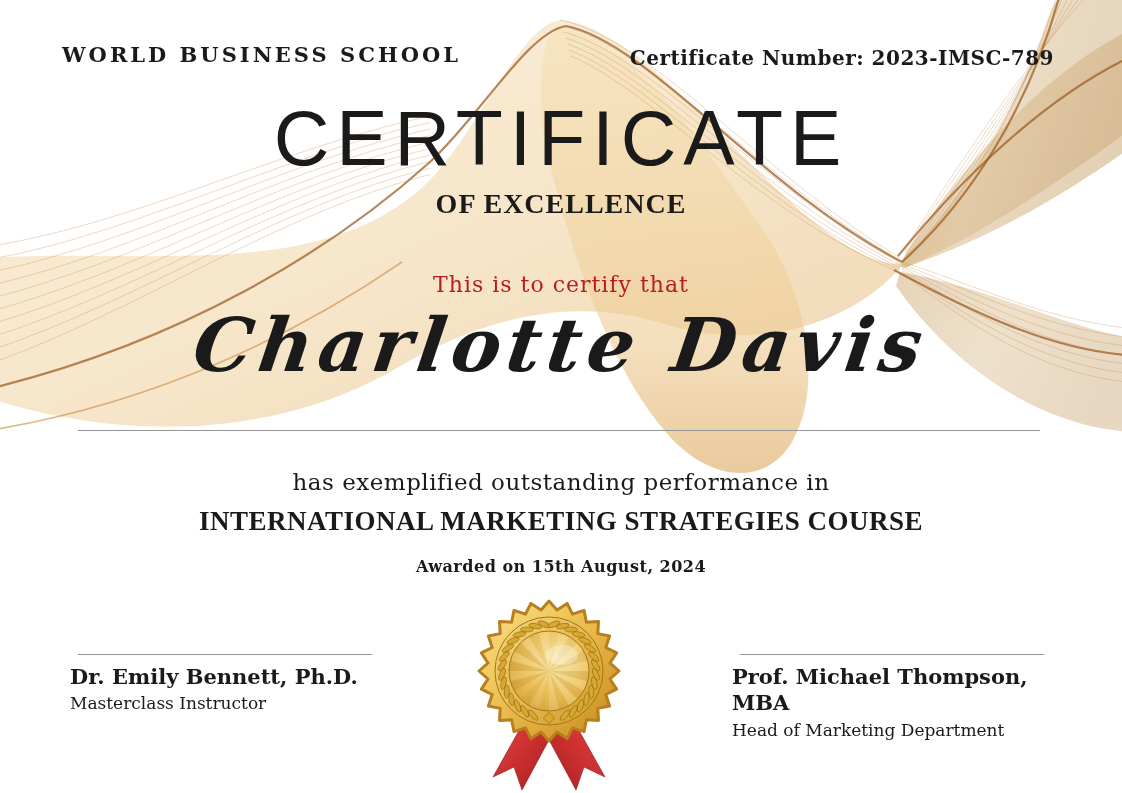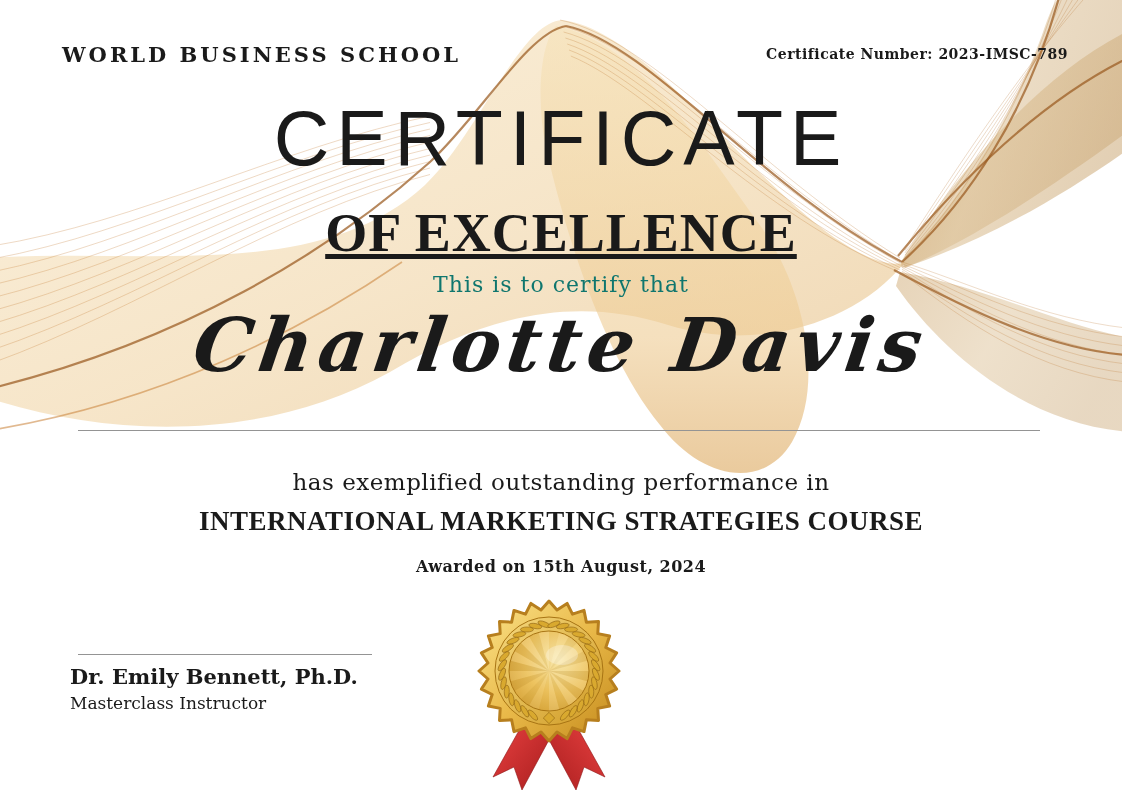--- a/index.html
+++ b/index.html
@@ -14,37 +14,36 @@
   }
   .bg-waves{position:absolute;inset:0;z-index:0;pointer-events:none;}
   .layer{position:absolute;z-index:2;}
   .center{left:0;right:0;text-align:center;}
 
   .school-name{
     top:42px;left:62px;
     font-weight:bold;font-size:21px;letter-spacing:3px;
   }
   .cert-number{
-    top:46px;right:54px;
-    font-weight:bold;font-size:14px;letter-spacing:.5px;
+    top:46px;right:68px;
+    font-weight:bold;font-size:20px;letter-spacing:.5px;
   }
   .main-title{
     top:94px;
     font-size:77px;letter-spacing:7px;font-weight:500;
     font-family:Liberation Sans, sans-serif;
   }
   .sub-title{
-    top:202px;
-    font-size:54px;font-weight:bold;letter-spacing:1px;
+    top:188px;
+    font-size:28px;font-weight:bold;letter-spacing:1px;
     font-family:"Liberation Serif","DejaVu Serif",serif;
-    text-decoration:underline;
   }
   .certify-line{
     top:272px;
-    font-size:22px;letter-spacing:1px;color:#0f766e;
+    font-size:22px;letter-spacing:1px;color:#b91c1c;
   }
   .recipient-name{
     top:302px;
     font-size:74px;font-style:italic;font-weight:bold;
     letter-spacing:6px;
     transform:skewX(-8deg);
     font-family:"DejaVu Serif",serif;
   }
   .name-underline{
     top:430px;left:78px;right:82px;height:1px;
@@ -259,14 +258,19 @@
         <path d="M 82,74 L 120.1540701384182,63.776647718450434 A 39.5 39.5 0 0 1 121.5,73.99999999999999 Z" fill="#ffffff" opacity="0.082"></path>
         <ellipse cx="95" cy="58" rx="16" ry="10" fill="#ffffff" opacity="0.28"></ellipse>
       </g>
   </svg>
 
   <div class="layer sig-block sig-left">
     <div class="sig-line"></div>
     <div class="sig-name">Dr. Emily Bennett, Ph.D.</div>
     <div class="sig-title">Masterclass Instructor</div>
   </div>
+  <div class="layer sig-block sig-right">
+    <div class="sig-line"></div>
+    <div class="sig-name">Prof. Michael Thompson, MBA</div>
+    <div class="sig-title">Head of Marketing Department</div>
+  </div>
 
 </div>
 
 </body></html>

